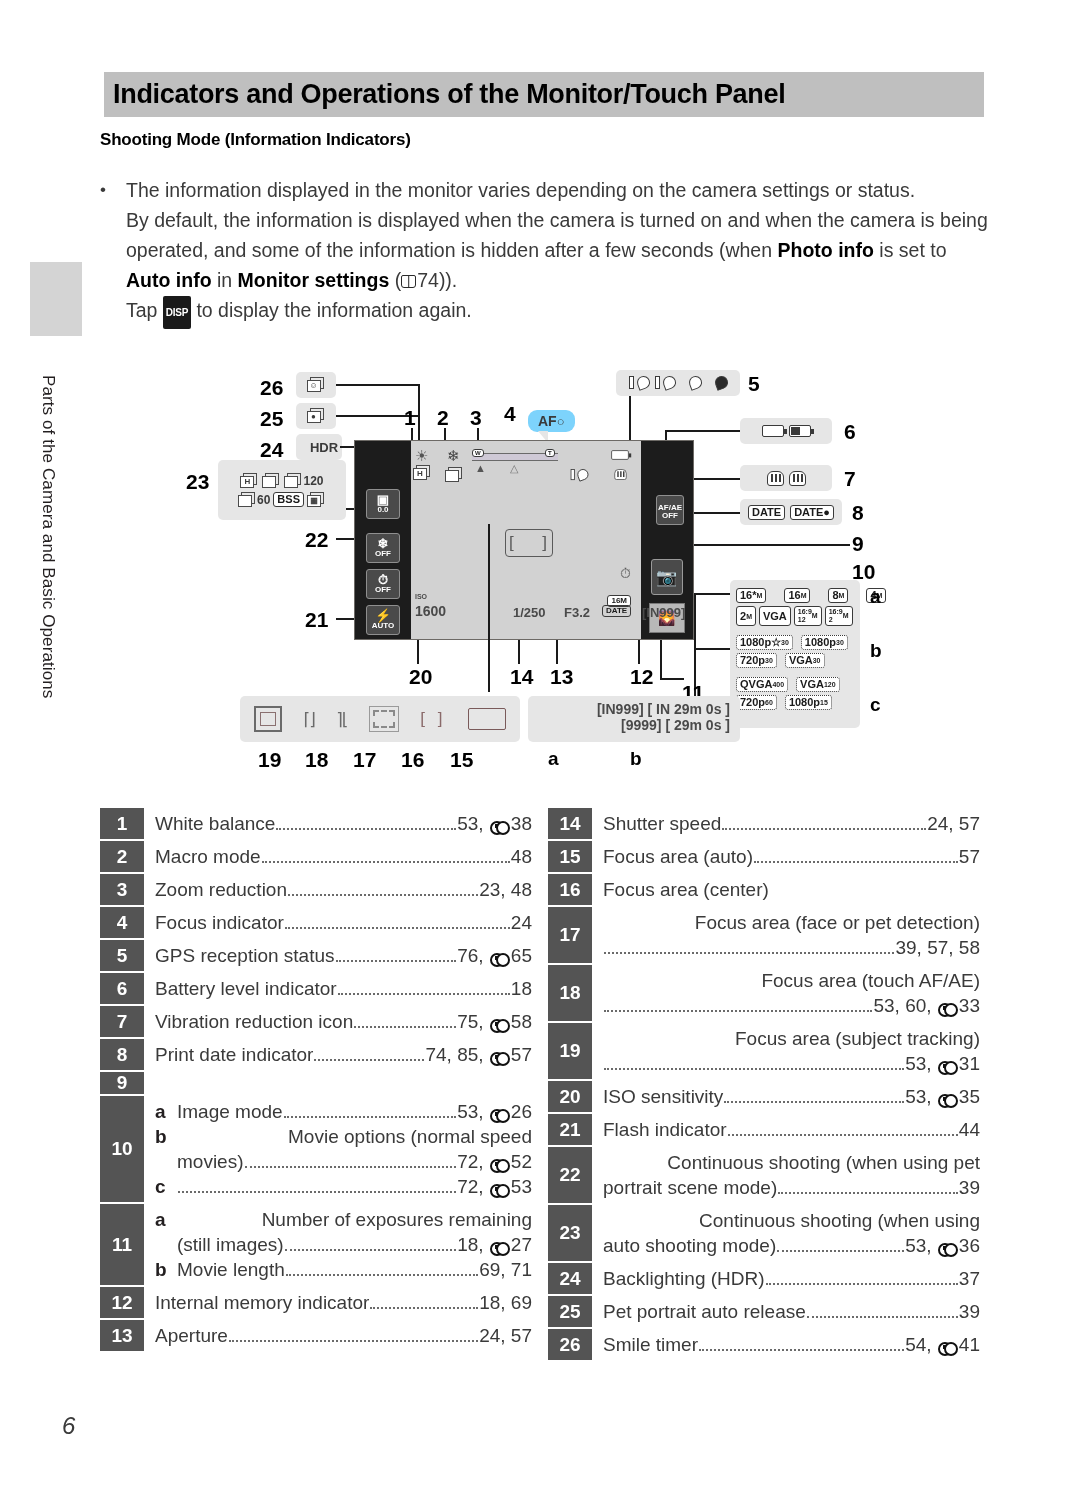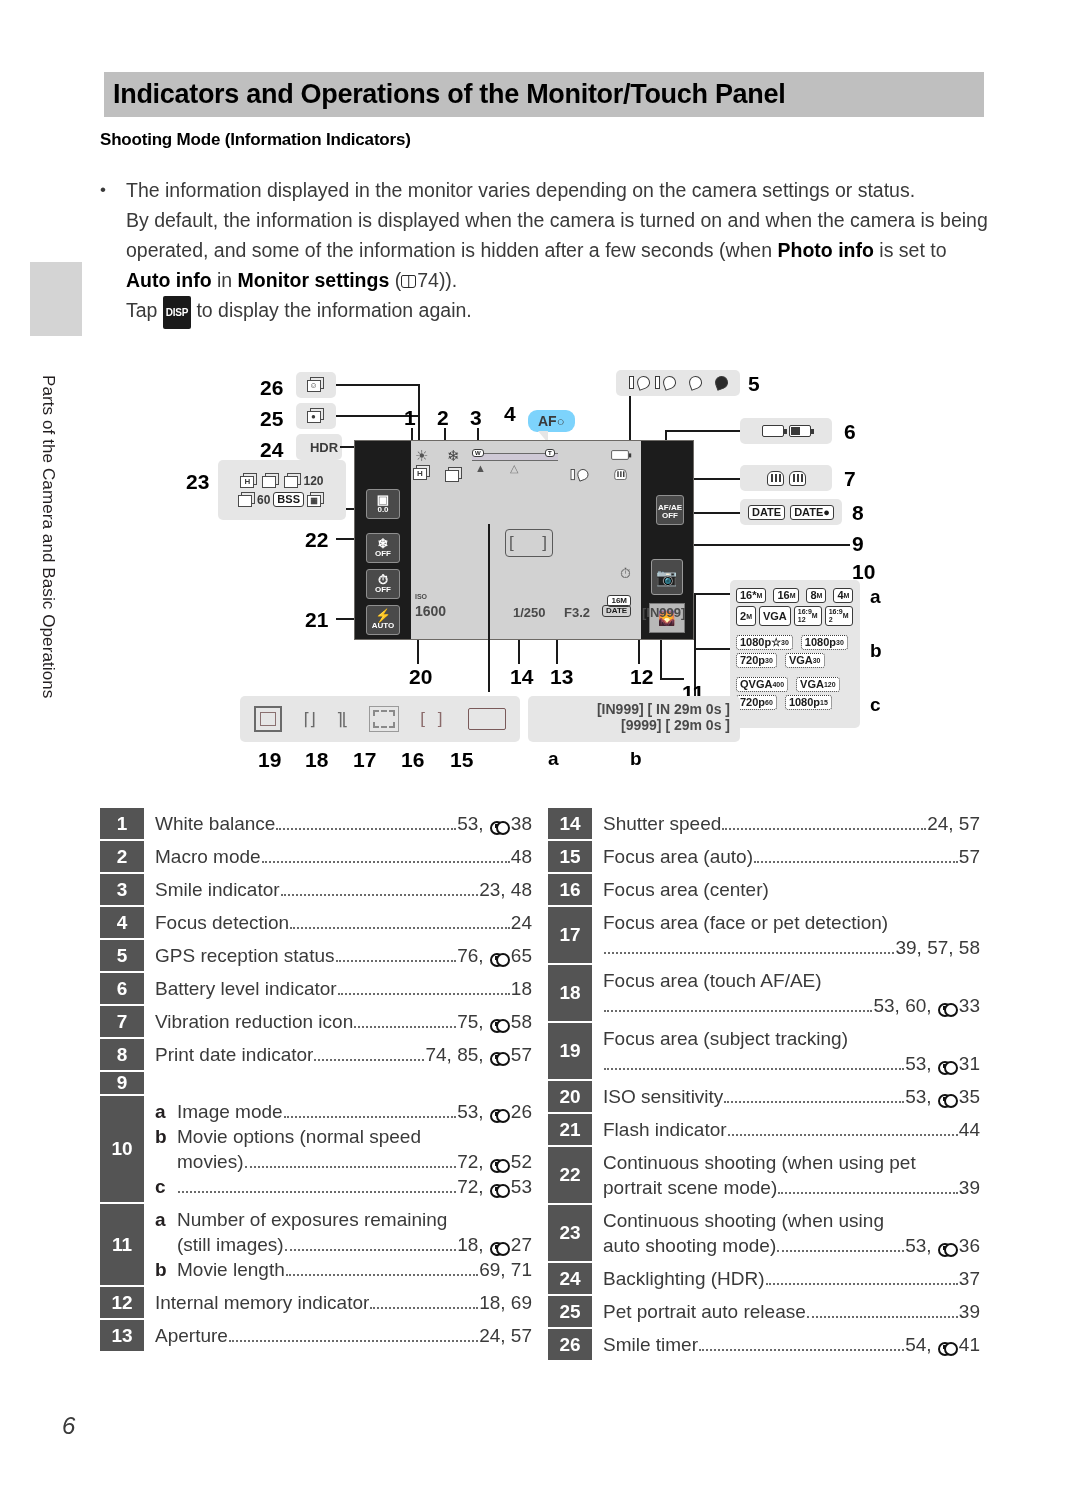--- a/index.html
+++ b/index.html
@@ -221,21 +221,21 @@
     color:#3a3a3a; display:flex; flex-direction:column; justify-content:center;
     padding-top:3px; padding-bottom:3px;
   }
   .dots-line { display:flex; align-items:baseline; width:100%; }
   .dots-line .lbl { white-space:pre; }
   .dots-line .fill {
     flex:1; border-bottom:2.5px dotted #6a6a6a;
     margin:0 1px 5px 1px; min-width:6px;
   }
   .dots-line .pg { white-space:nowrap; }
-  .wrapline { width:100%; }
+  .wrapline { width:100%;text-align:right; }
   .subrow { display:flex; align-items:baseline; width:100%; }
   .subkey { width:22px; flex:none; font-weight:bold; color:#231f20; }
   .subbody { flex:1; }
 
   .ebook {
     display:inline-block; width:20px; height:10px; position:relative;
     vertical-align:-1px; margin:0 1px;
   }
   .ebook:before, .ebook:after {
     content:""; position:absolute; top:0; width:10px; height:10px;
@@ -395,21 +395,21 @@
   <div class="leader h" style="left:334px; top:144px; width:306px;"></div>
   <div class="leader v" style="left:334px; top:144px; height:110px;"></div>
 
   <span class="callout-num" style="left:752px; top:164px;">9</span>
   <div class="leader h" style="left:468px; top:176px; width:282px;"></div>
   <div class="leader v" style="left:468px; top:176px; height:40px;"></div>
 
   <span class="callout-num" style="left:752px; top:192px;">10</span>
 
   <div class="icon-chip" style="left:630px; top:212px; width:130px; height:148px; display:block; padding:8px 6px;">
-    <div style="display:flex; gap:7px; margin-bottom:3px;">
+    <div style="display:flex; gap:18px; margin-bottom:3px;">
       <span class="sq-badge">16*<sub>M</sub></span>
       <span class="sq-badge">16<sub>M</sub></span>
       <span class="sq-badge">8<sub>M</sub></span>
       <span class="sq-badge">4<sub>M</sub></span>
     </div>
     <div style="display:flex; gap:3px; margin-bottom:9px;">
       <span class="sq-badge">2<sub>M</sub></span>
       <span class="sq-badge">VGA</span>
       <span class="sq-badge" style="font-size:7px; line-height:8px;">16:9<br>12<sub>M</sub></span>
       <span class="sq-badge" style="font-size:7px; line-height:8px;">16:9<br>2<sub>M</sub></span>
@@ -574,33 +574,33 @@
             <span class="pg">48</span>
           </div>
         </div>
       </div>
     </div>
     <div class="lrow">
       <div class="lnum">3</div>
       <div class="ltext">
         <div class="wrapline">
           <div class="dots-line">
-            <span class="lbl">Smile indicator</span>
+            <span class="lbl">Zoom reduction</span>
             <span class="fill"></span>
             <span class="pg">23, 48</span>
           </div>
         </div>
       </div>
     </div>
     <div class="lrow">
       <div class="lnum">4</div>
       <div class="ltext">
         <div class="wrapline">
           <div class="dots-line">
-            <span class="lbl">Focus detection</span>
+            <span class="lbl">Focus indicator</span>
             <span class="fill"></span>
             <span class="pg">24</span>
           </div>
         </div>
       </div>
     </div>
     <div class="lrow">
       <div class="lnum">5</div>
       <div class="ltext">
         <div class="wrapline">

